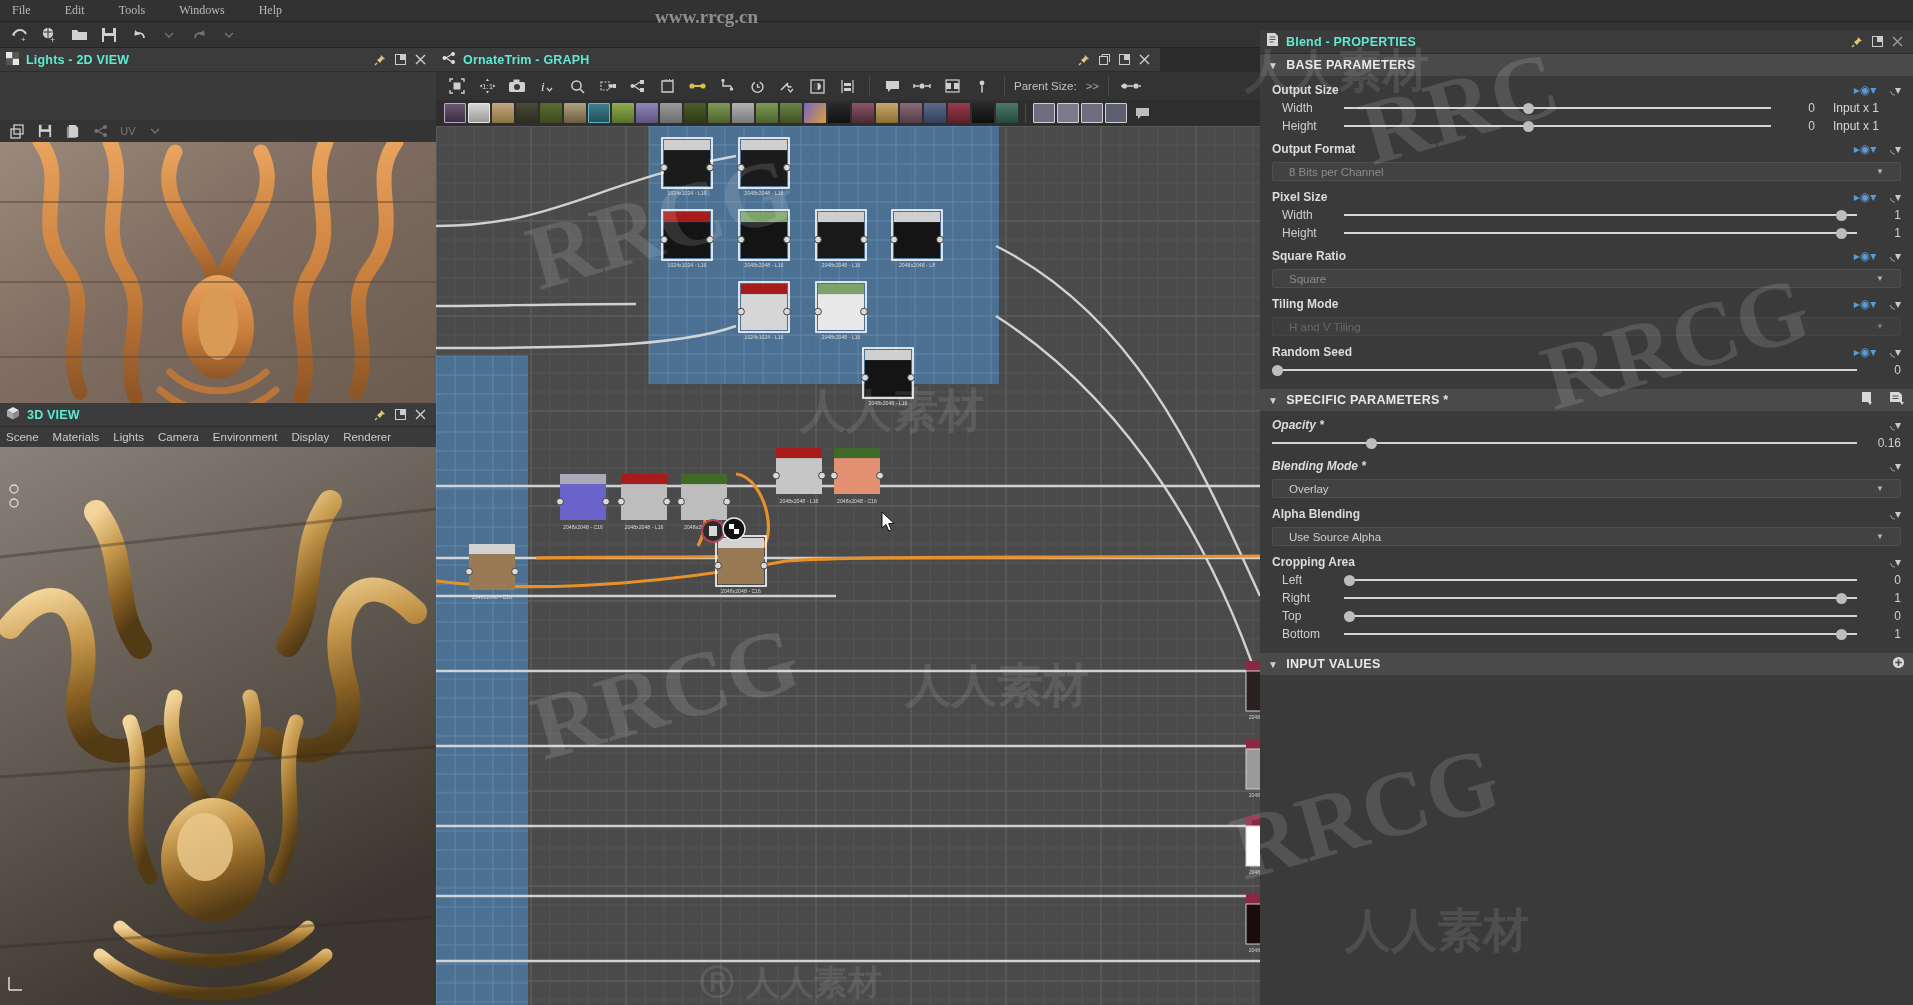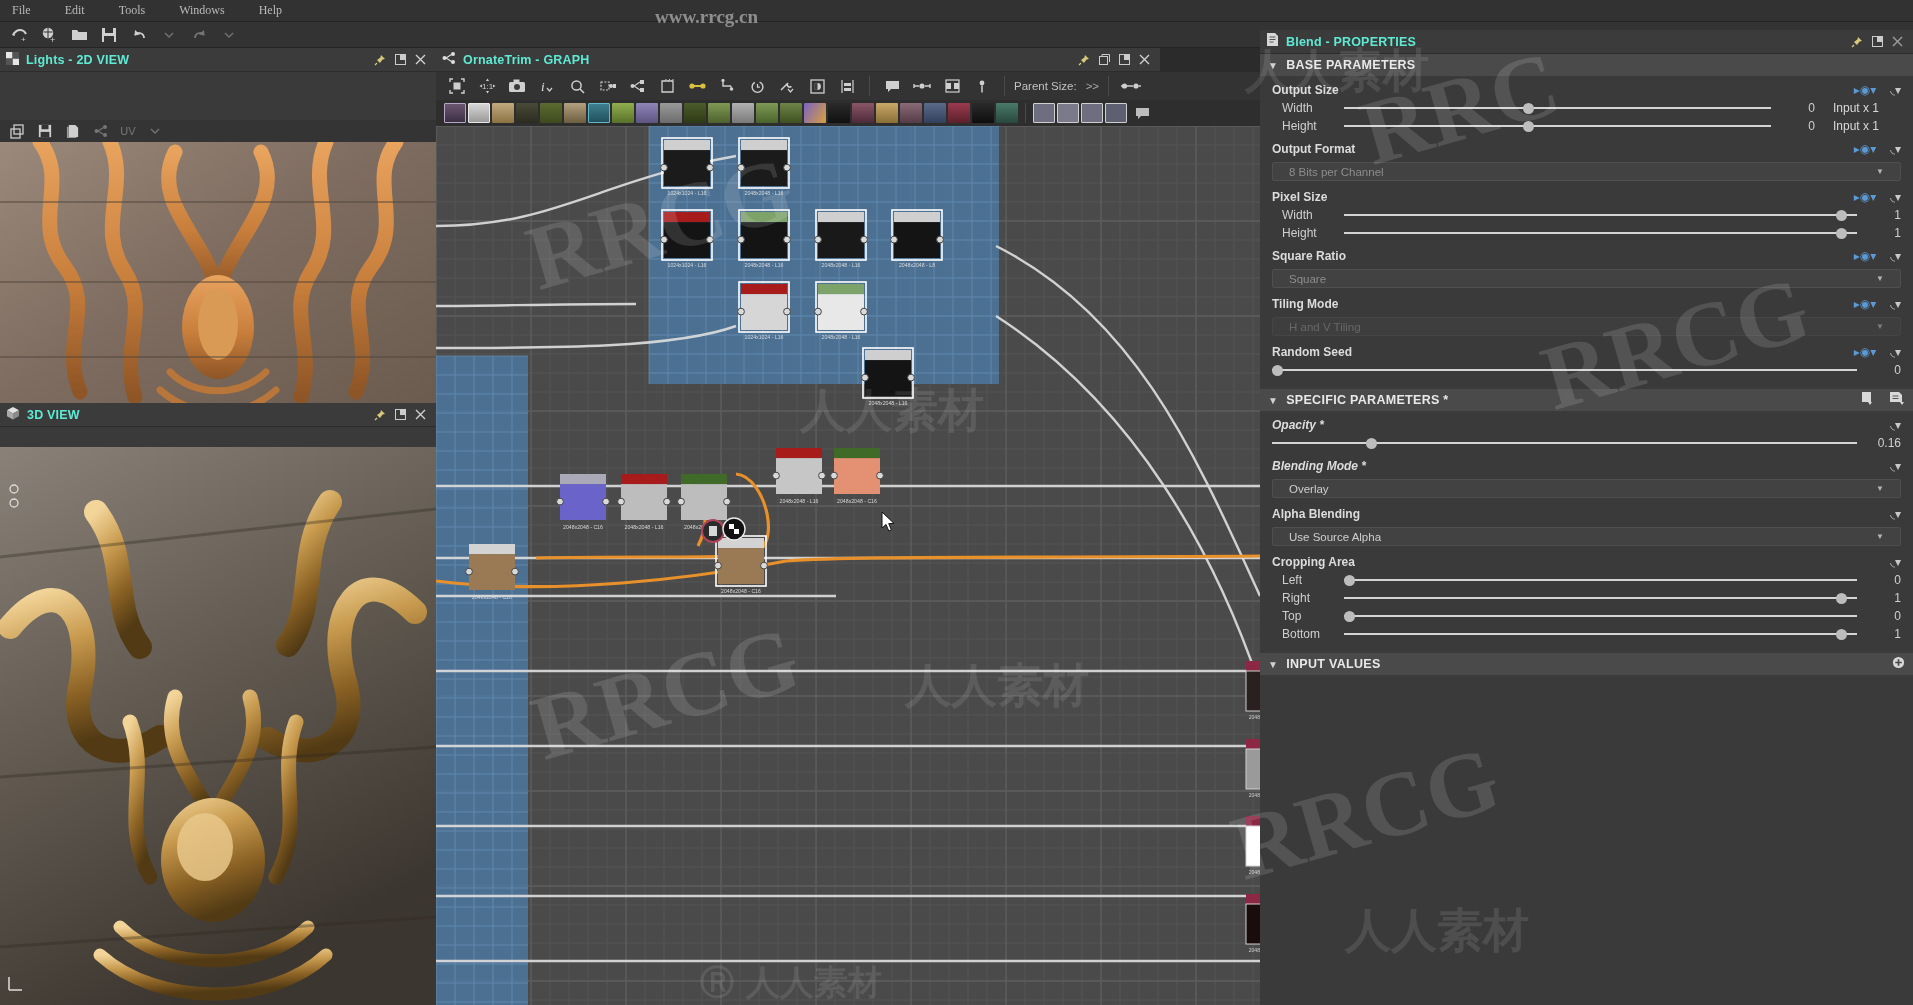--- a/index.html
+++ b/index.html
@@ -410,20 +410,29 @@
             <rect x="5" y="1" width="5" height="5" fill="#ccc"></rect>
           </svg>
       </span>
       <span class="btn">
         <svg width="11" height="11" viewBox="0 0 11 11">
             <path d="M1 1 L10 10 M10 1 L1 10" stroke="#d0d0d0" stroke-width="1.4"></path>
           </svg>
       </span>
     </div>
 
+    <div class="v3d-menu">
+      <span class="mi">Scene</span>
+      <span class="mi">Materials</span>
+      <span class="mi">Lights</span>
+      <span class="mi">Camera</span>
+      <span class="mi">Environment</span>
+      <span class="mi">Display</span>
+      <span class="mi">Renderer</span>
+    </div>
 
     <div class="v3d-canvas">
       <svg width="436" height="558" viewBox="0 0 436 558" preserveAspectRatio="none">
         <defs>
           <linearGradient id="bg3d" x1="0" y1="0" x2="0.4" y2="1">
             <stop offset="0%" stop-color="#8a8178"></stop>
               <stop offset="40%" stop-color="#6a6258"></stop>
             <stop offset="100%" stop-color="#3c3630"></stop>
           </linearGradient>
           <linearGradient id="brass" x1="0" y1="0" x2="0.3" y2="1">

